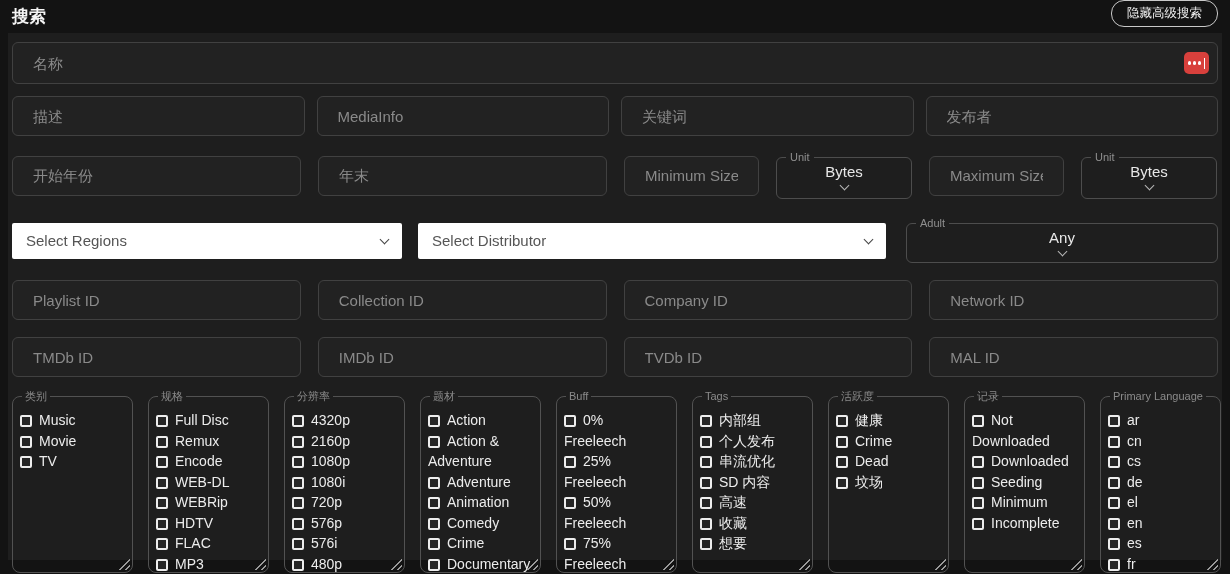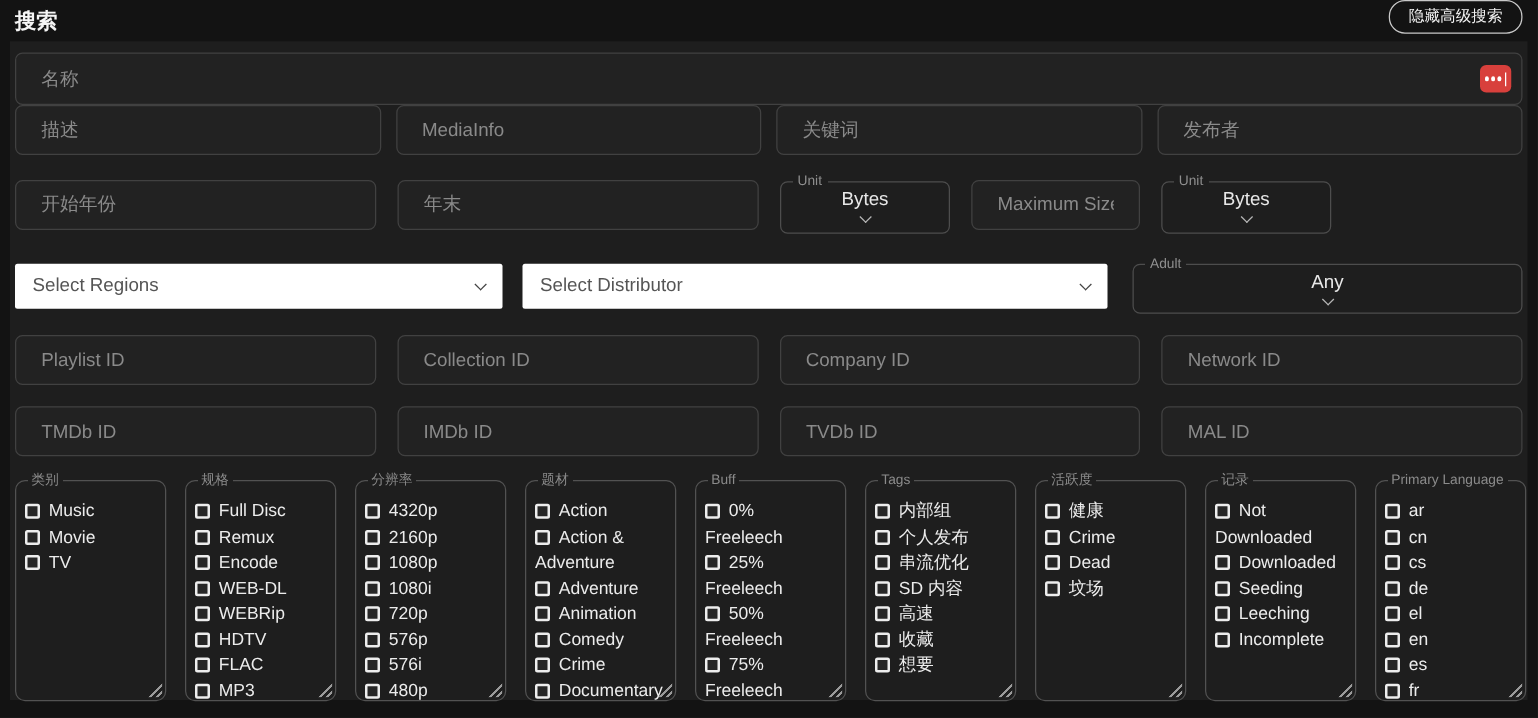--- a/index.html
+++ b/index.html
@@ -37,21 +37,21 @@
   .name-row { position:relative; }
   .name-row input { height:42px; }
   .autofill-icon {
     position:absolute; right:9px; top:50%; transform:translateY(-50%);
     width:25px; height:22px; border-radius:5px; background:#d8403c;
     display:flex; align-items:center; justify-content:center; gap:1.5px;
     cursor:pointer;
   }
   .autofill-icon i { width:3.5px; height:3.5px; border-radius:50%; background:#fff; }
   .autofill-icon .caret { width:1.5px; height:11px; border-radius:0; background:#fff; margin-left:1px; }
-  .r2 { gap:12px; }
+  .r2 { margin-top:12px; gap:12px; }
   .r2 input { height:40px; flex:1; }
   .r3 { margin-top:16px; gap:17px; align-items:center; }
   .r3 .yr { width:289px; height:40px; flex:0 0 auto; }
   .r3 .sz { width:135px; height:40px; flex:0 0 auto; }
   fieldset.dark-fs {
     border:1px solid #4d4d4d; border-radius:6px; background:transparent;
     padding:0 0 4px 0; position:relative;
   }
   fieldset.dark-fs legend {
     font-size:11px; color:#8f8f8f; margin-left:9px; padding:0 4px; line-height:11px;
@@ -124,20 +124,21 @@
   <div class="row r2">
     <input class="tb" type="text" placeholder="描述" style="">
     <input class="tb" type="text" placeholder="MediaInfo" style="">
     <input class="tb" type="text" placeholder="关键词" style="">
     <input class="tb" type="text" placeholder="发布者" style="">
   </div>
 
   <div class="row r3">
     <input class="tb yr" type="text" placeholder="开始年份" style="">
     <input class="tb yr" type="text" placeholder="年末" style="">
+    <input class="tb sz" type="text" placeholder="Minimum Size" style="">
     <fieldset class="dark-fs unit-fs">
       <legend>Unit</legend>
       <div class="sel">
         <span>Bytes</span>
         <span class="chev"></span>
       </div>
     </fieldset>
     <input class="tb sz" type="text" placeholder="Maximum Size" style="">
     <fieldset class="dark-fs unit-fs">
       <legend>Unit</legend>
@@ -263,21 +264,21 @@
           <label class="opt"><span class="cb"></span><span>坟场</span></label>
         </div>
         <span class="grip"></span>
       </fieldset>
       <fieldset class="filter">
         <legend>记录</legend>
         <div class="opts">
           <label class="opt"><span class="cb"></span><span>Not Downloaded</span></label>
           <label class="opt"><span class="cb"></span><span>Downloaded</span></label>
           <label class="opt"><span class="cb"></span><span>Seeding</span></label>
-          <label class="opt"><span class="cb"></span><span>Leeching</span></label>
+          <label class="opt"><span class="cb"></span><span>Minimum</span></label>
           <label class="opt"><span class="cb"></span><span>Incomplete</span></label>
         </div>
         <span class="grip"></span>
       </fieldset>
       <fieldset class="filter">
         <legend>Primary Language</legend>
         <div class="opts">
           <label class="opt"><span class="cb"></span><span>ar</span></label>
           <label class="opt"><span class="cb"></span><span>cn</span></label>
           <label class="opt"><span class="cb"></span><span>cs</span></label>

